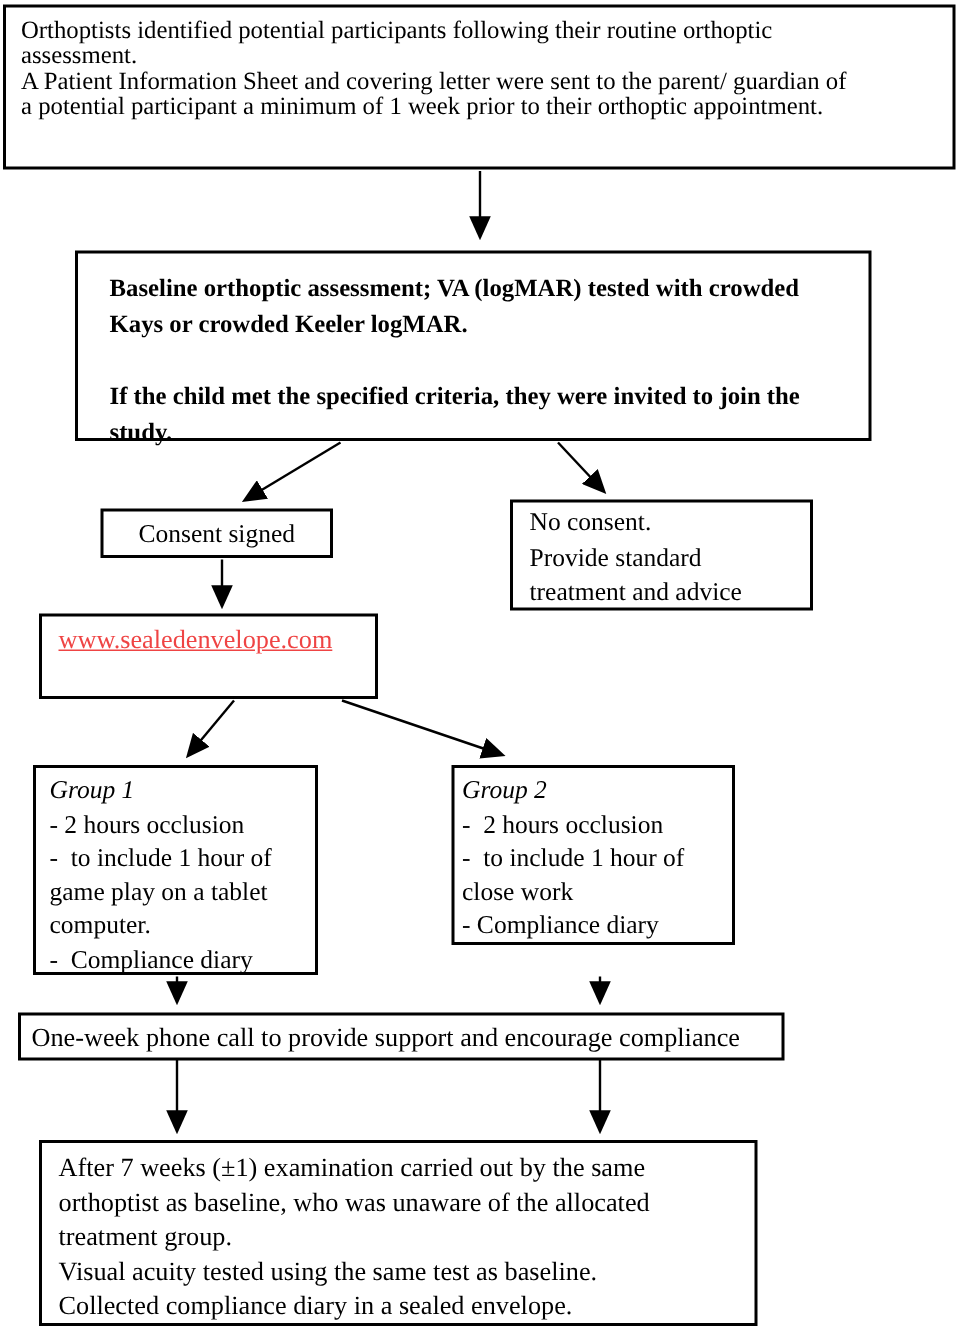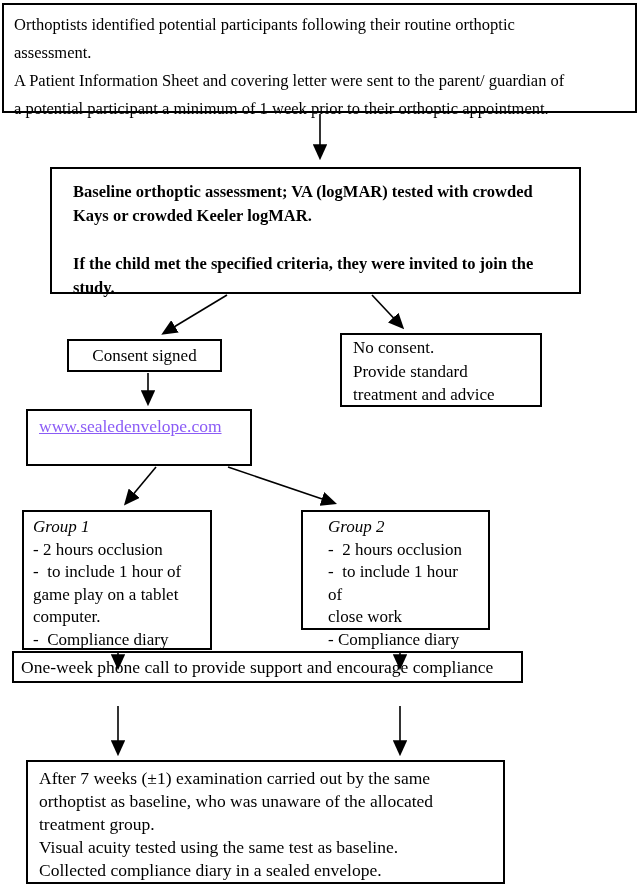--- a/index.html
+++ b/index.html
@@ -8,32 +8,32 @@
     font-family:"Liberation Serif","DejaVu Serif",serif; color:#000;
     overflow:hidden;
   }
   .node {
     position:absolute; border:2px solid #000; background:#fff;
     box-sizing:border-box;
   }
   .txt { white-space:pre-wrap; }
   .arrows { position:absolute; left:0; top:0; pointer-events:none; }
 
-  #box-recruitment { left:2px;  top:3px;   width:635px; height:110px; padding:6px 10px; font-size:16.5px; line-height:28px; }
+  #box-recruitment { left:2px;  top:3px;   width:635px; height:110px; padding:6px 10px; font-size:16.5px; line-height:17px; }
   #box-baseline    { left:50px; top:167px; width:531px; height:127px; padding:11px 21px; font-weight:bold; font-size:16.5px; line-height:24px; }
   #box-consent     { left:67px; top:339px; width:155px; height:33px;  text-align:center; font-size:17px; line-height:29px; }
   #box-noconsent   { left:340px;top:333px; width:202px; height:74px;  padding:1px 11px; font-size:17px; line-height:23.5px; }
   #box-randomise   { left:26px; top:409px; width:226px; height:57px;  padding:3px 11px; font-size:17.5px; line-height:25px; }
   #box-group1      { left:22px; top:510px; width:190px; height:140px; padding:4px 9px;  font-size:17px;  line-height:22.5px; }
-  #box-group2      { left:301px;top:510px; width:189px; height:120px; padding:4px 25px;  font-size:17px;  line-height:22.5px; }
-  #box-phone       { left:12px; top:651px; width:511px; height:32px;  padding:0 7px; font-size:17.5px; line-height:29px; }
+  #box-group2      { left:301px;top:510px; width:189px; height:120px; padding:4px 5px;  font-size:17px;  line-height:22.5px; }
+  #box-phone       { left:12px; top:675px; width:511px; height:32px;  padding:0 7px; font-size:17.5px; line-height:29px; }
   #box-final       { left:26px; top:760px; width:479px; height:124px; padding:5px 11px; font-size:17.5px; line-height:23px; }
 
   .group-title { font-style:italic; }
-  .url-link { text-decoration:underline; color:#8b5cf6;text-align:right; }
+  .url-link { text-decoration:underline; color:#ef4444;text-align:right; }
 </style>
 </head>
 <body>
 
 <div class="canvas">
 
   <div class="node" id="box-recruitment">
     <div class="txt">Orthoptists identified potential participants following their routine orthoptic
 assessment.
 A Patient Information Sheet and covering letter were sent to the parent/ guardian of

